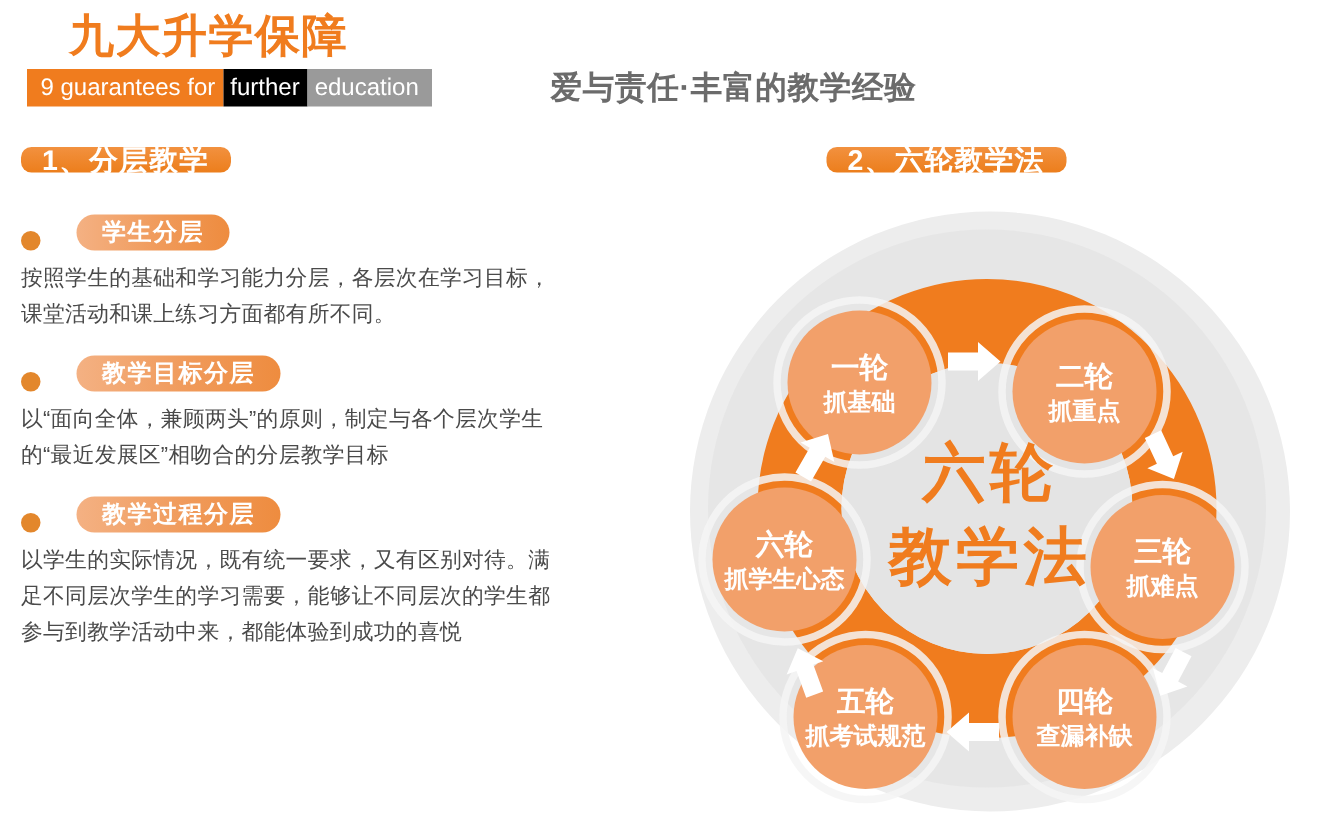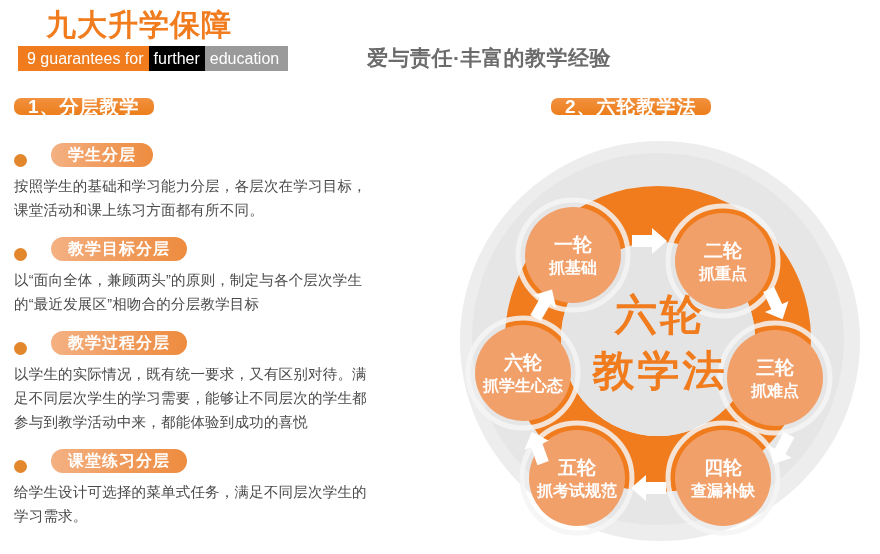--- a/index.html
+++ b/index.html
@@ -184,27 +184,20 @@
     </div>
 
     <div class="item">
       <div class="item-head">
         <span class="dot"></span>
         <span class="pill">教学过程分层</span>
       </div>
       <div class="item-body">以学生的实际情况，既有统一要求，又有区别对待。满足不同层次学生的学习需要，能够让不同层次的学生都参与到教学活动中来，都能体验到成功的喜悦</div>
     </div>
 
-    <div class="item">
-      <div class="item-head">
-        <span class="dot"></span>
-        <span class="pill">课堂练习分层</span>
-      </div>
-      <div class="item-body">给学生设计可选择的菜单式任务，满足不同层次学生的学习需求。</div>
-    </div>
 
   </div>
 
   <div class="diagram">
     <svg width="420" height="420" viewBox="0 0 420 420" xmlns="http://www.w3.org/2000/svg">
 
       <circle cx="205" cy="208" r="200" fill="#EDEDED"></circle>
       <circle cx="203" cy="206" r="186" fill="#E6E6E6"></circle>
 
       <circle cx="203" cy="206" r="125" fill="none" stroke="#F07C1E" stroke-width="56"></circle>

